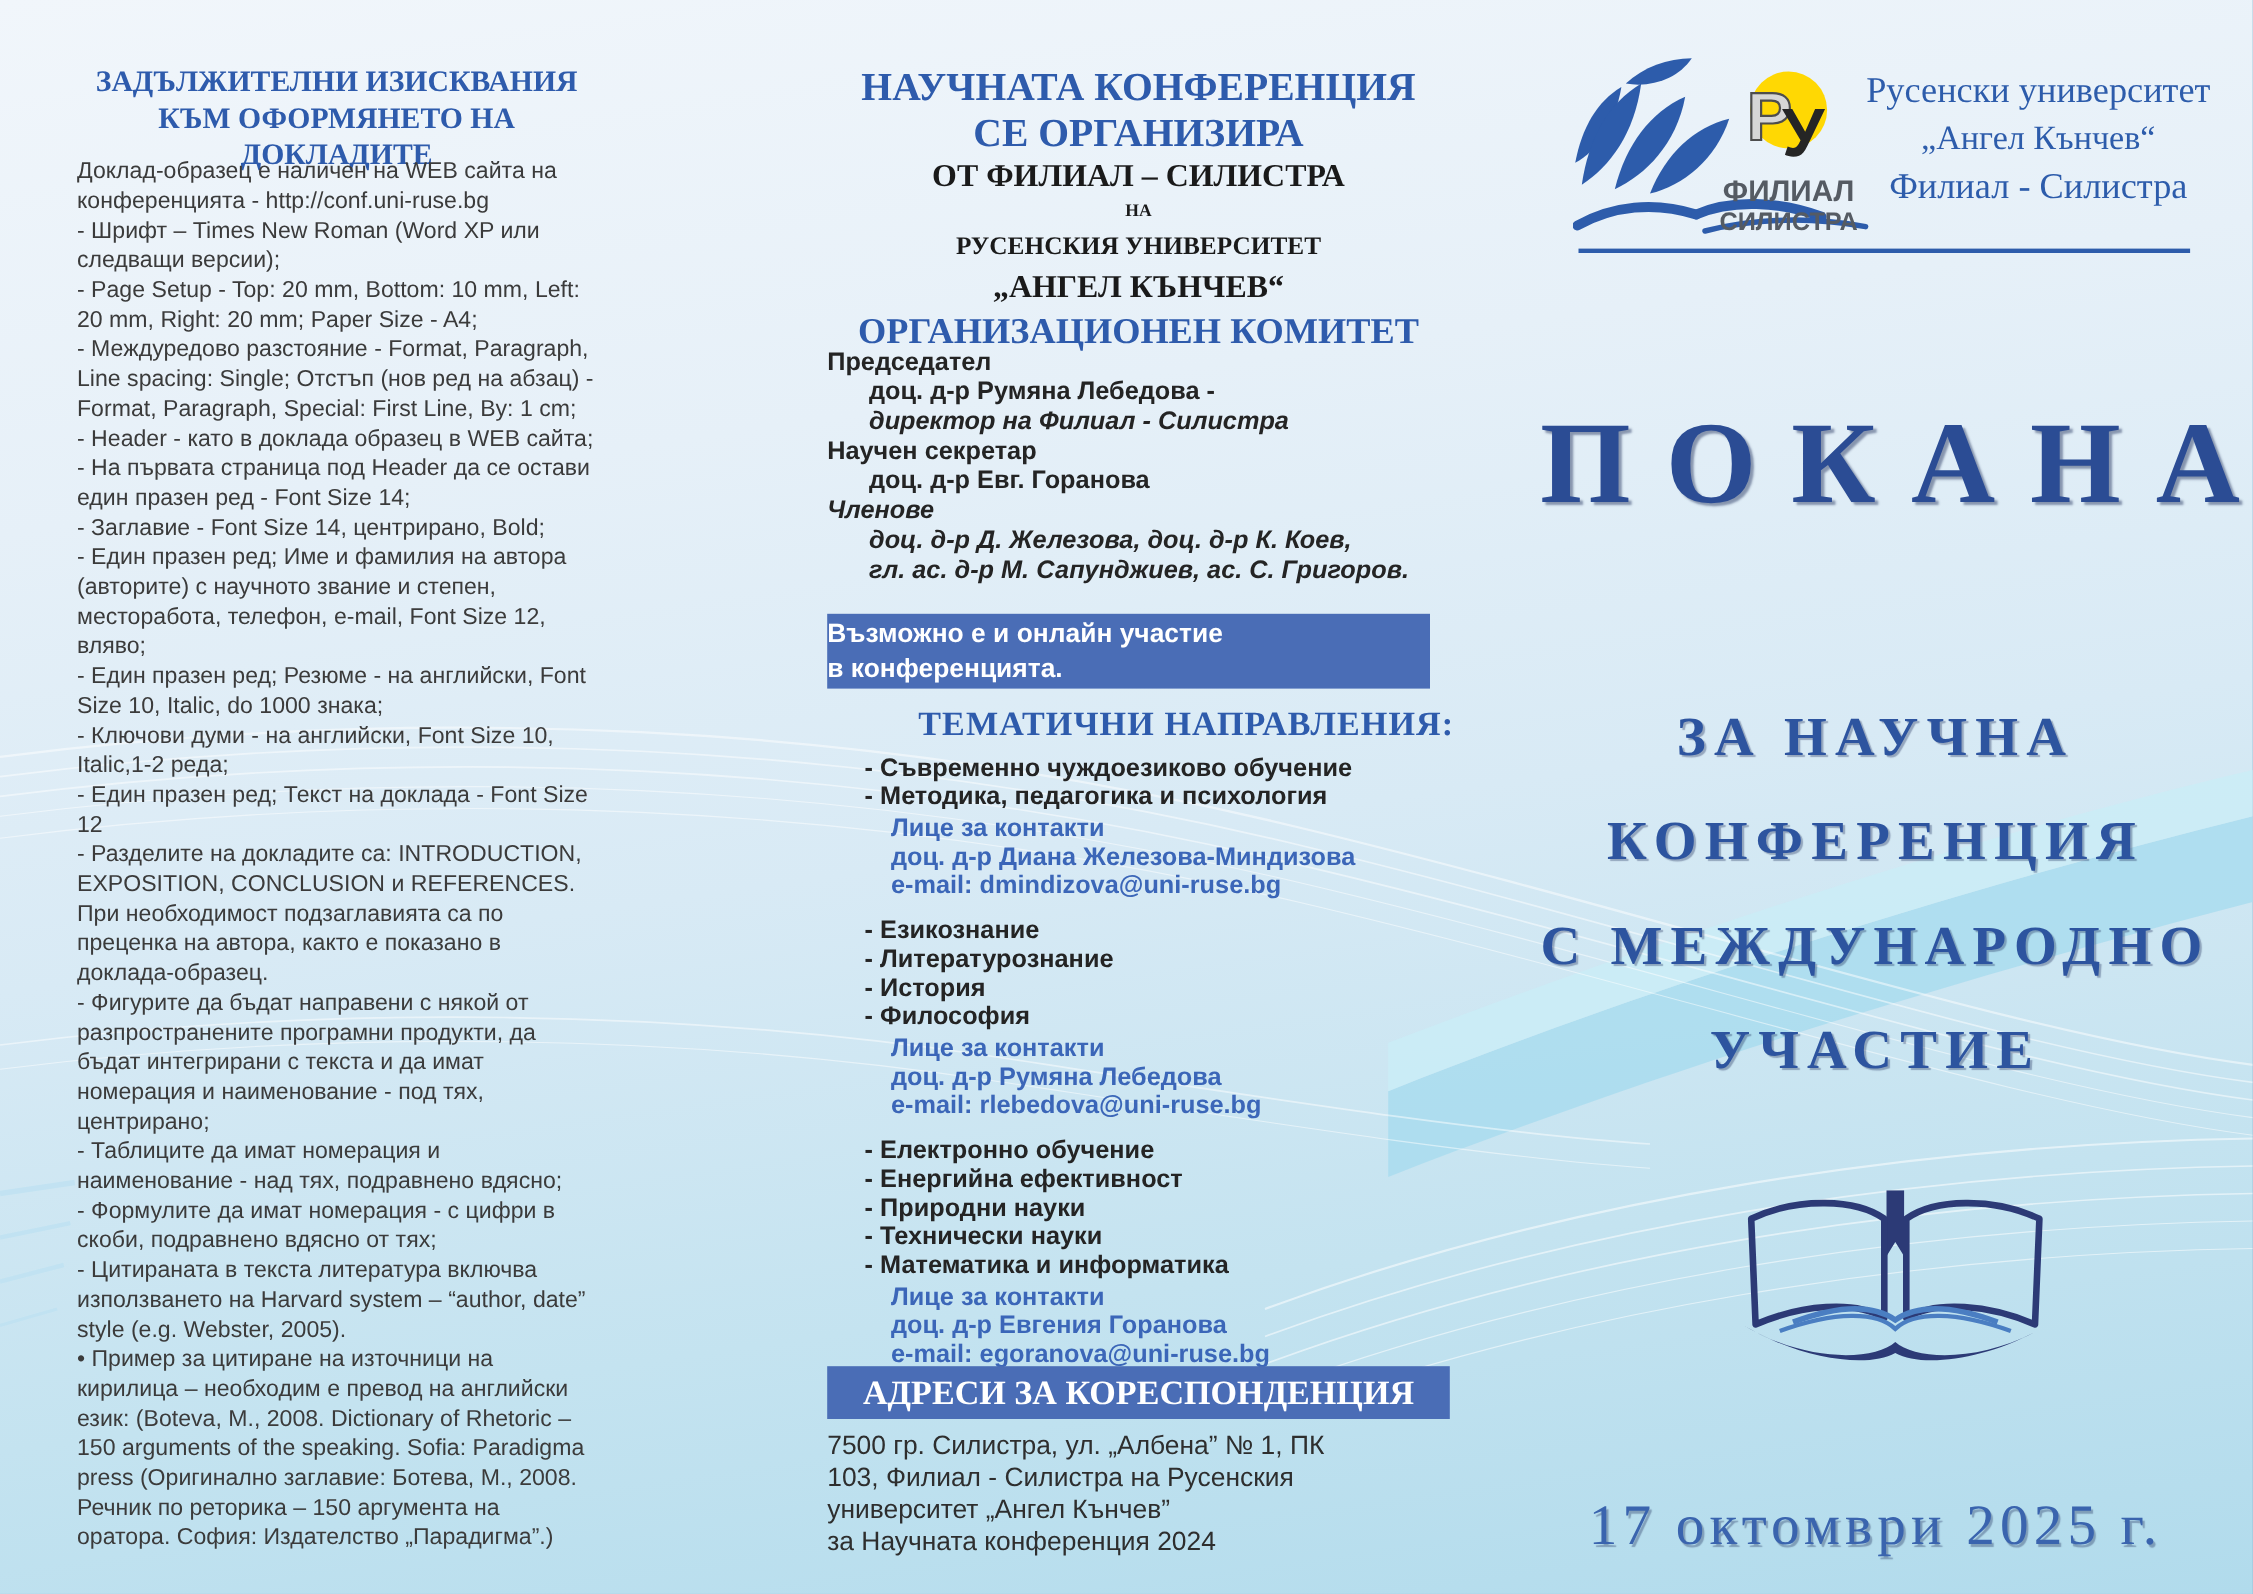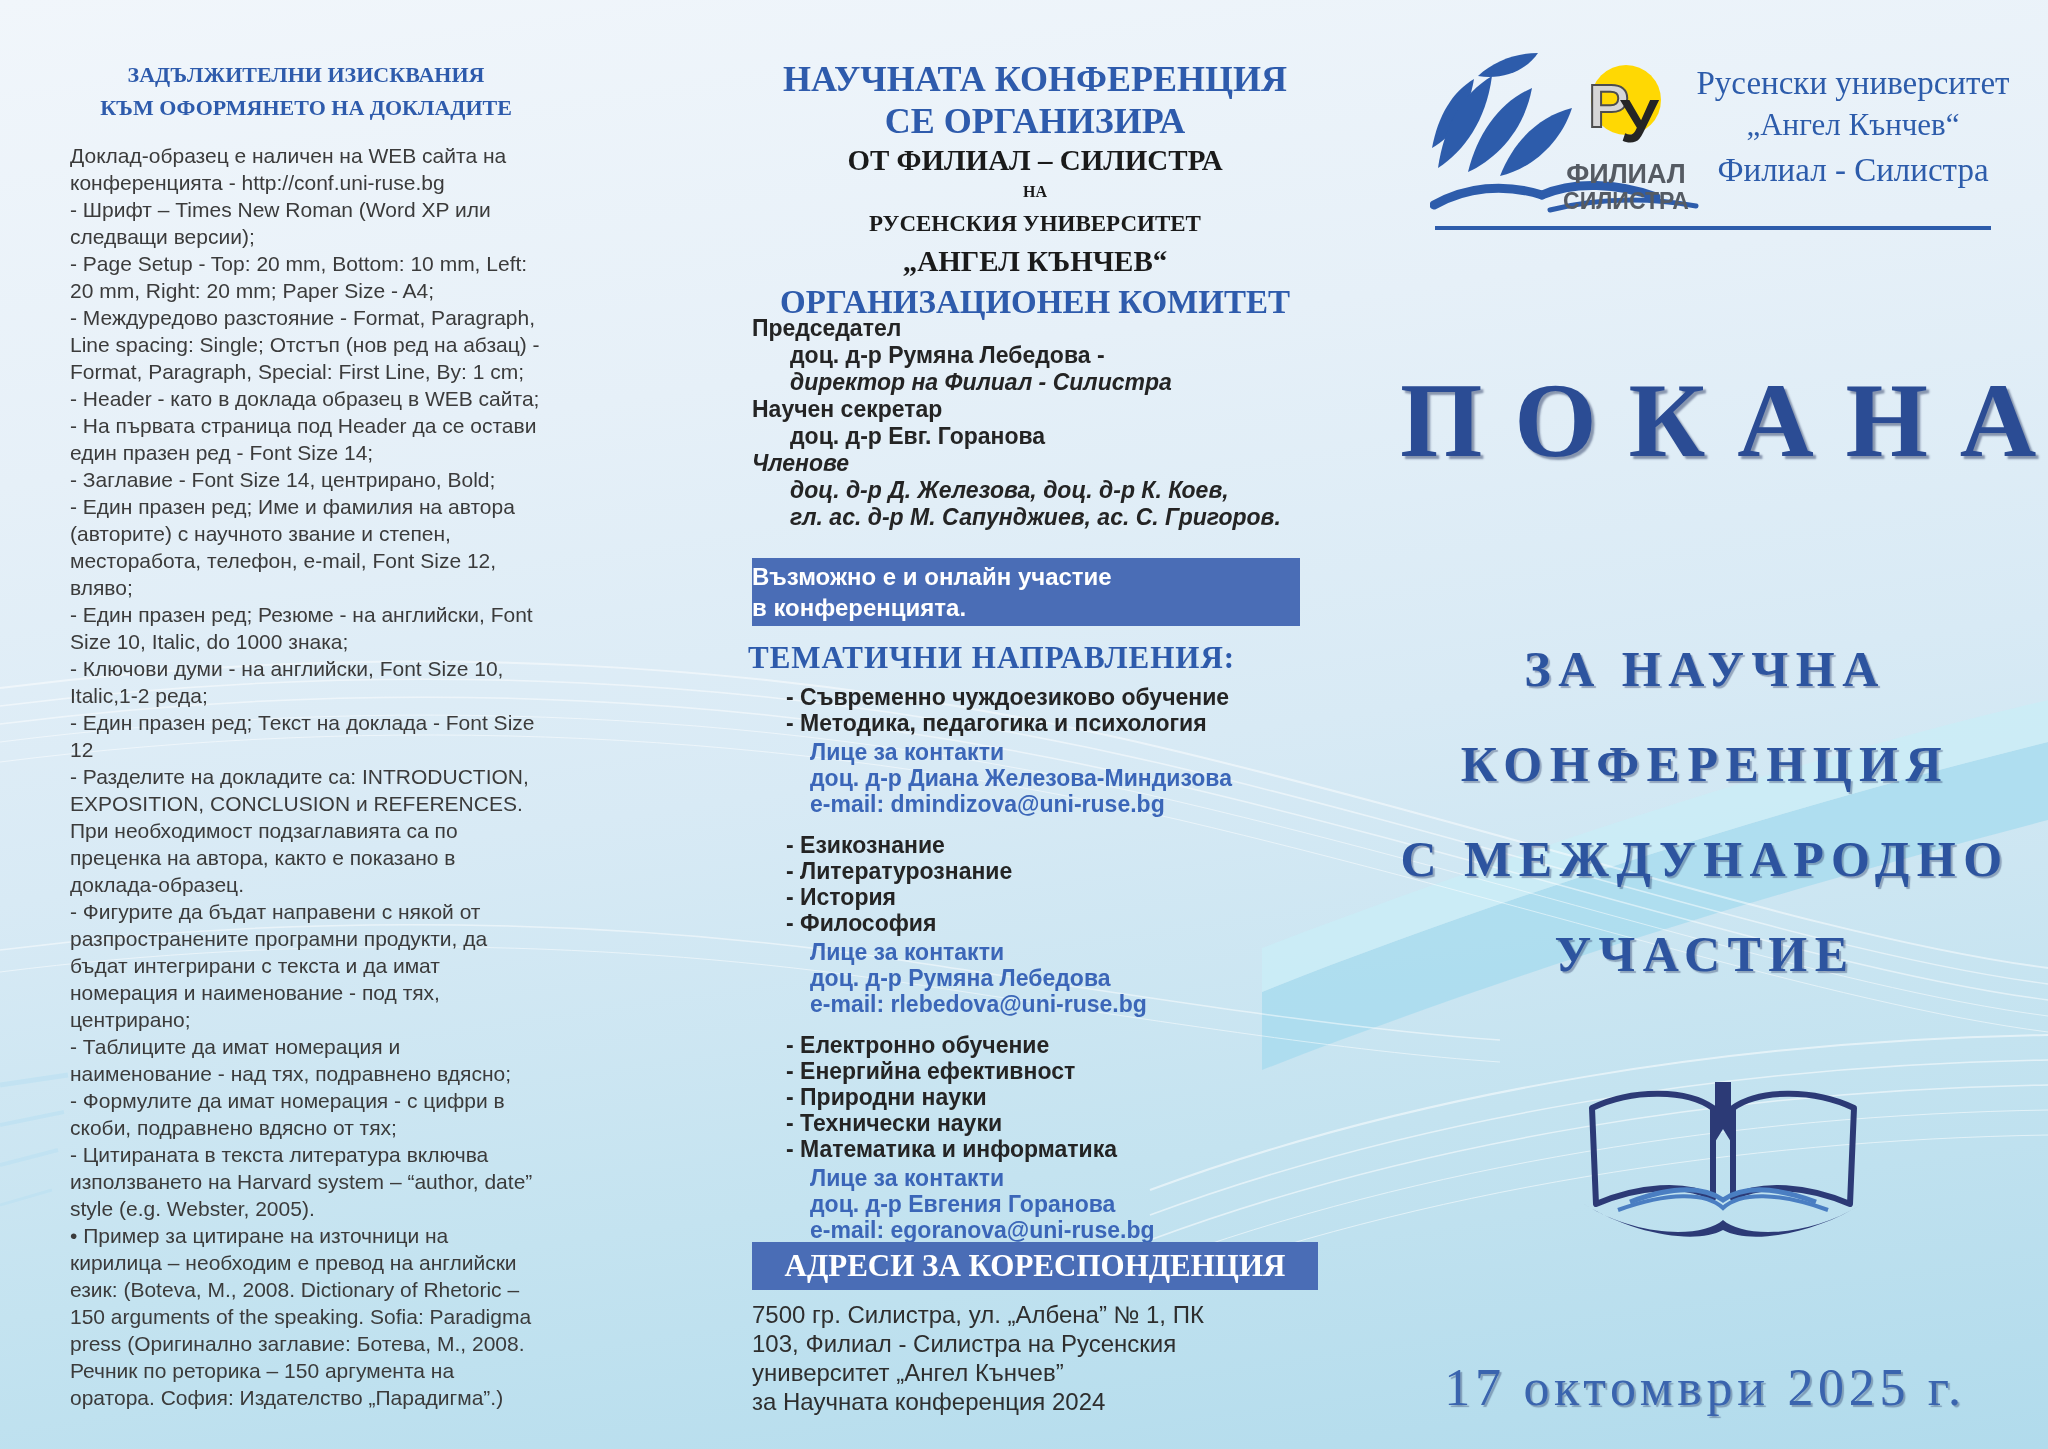--- a/index.html
+++ b/index.html
@@ -6,21 +6,21 @@
   .page{
     position:relative;width:2048px;height:1449px;overflow:hidden;
     font-family:"Liberation Sans",sans-serif;
     background:linear-gradient(172deg,#f1f6fb 0%,#e6f0f8 28%,#d8eaf5 52%,#c4e3f0 76%,#b1dbec 100%);
   }
   .deco{position:absolute;left:0;top:0;pointer-events:none;}
 
   
   .left-title{
     position:absolute;left:70px;top:58px;width:472px;text-align:center;
-    font-family:"Liberation Serif",serif;font-weight:bold;font-size:22px;line-height:33px;
+    font-family:"Liberation Serif",serif;font-weight:bold;font-size:27px;line-height:33px;
     color:#2e5bac;
   }
   .left-body{
     position:absolute;left:70px;top:142px;width:470px;
     font-size:21px;line-height:27px;color:#3b3b3b;
   }
   .para{margin:0;}
 
   
   .mid-header{
@@ -41,21 +41,21 @@
   .c-row.name{padding-left:38px;}
   .ital{font-style:italic;}
 
   .online-banner{
     position:absolute;left:752px;top:558px;width:548px;height:68px;box-sizing:border-box;
     background:#4a6db6;color:#ffffff;font-weight:bold;font-size:24px;line-height:31px;
     text-align:left;padding-top:3px;
   }
 
   .topics-title{
-    position:absolute;left:748px;top:640px;width:574px;text-align:left;
+    position:absolute;left:748px;top:640px;width:574px;text-align:right;
     font-family:"Liberation Serif",serif;font-weight:bold;font-size:31px;color:#2e5bac;
     letter-spacing:1px;
   }
 
   .topics{
     position:absolute;left:786px;top:684px;width:536px;
     font-size:23px;line-height:26px;font-weight:bold;color:#242424;
   }
   .topic{text-indent:-20px;padding-left:20px;}
   .contact{margin:3px 0 15px 24px;color:#3b66b8;}

